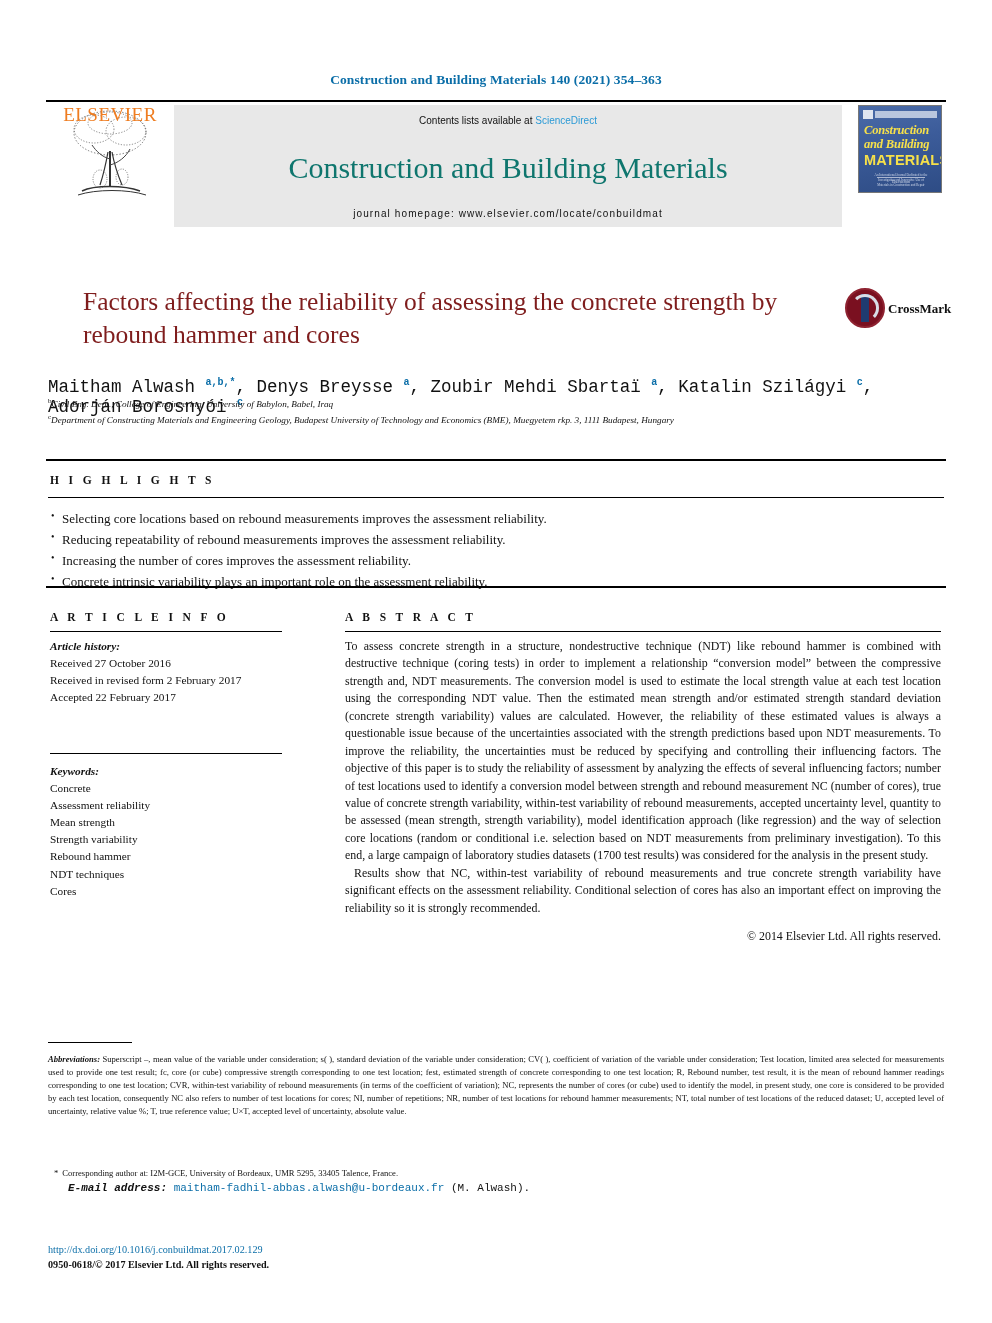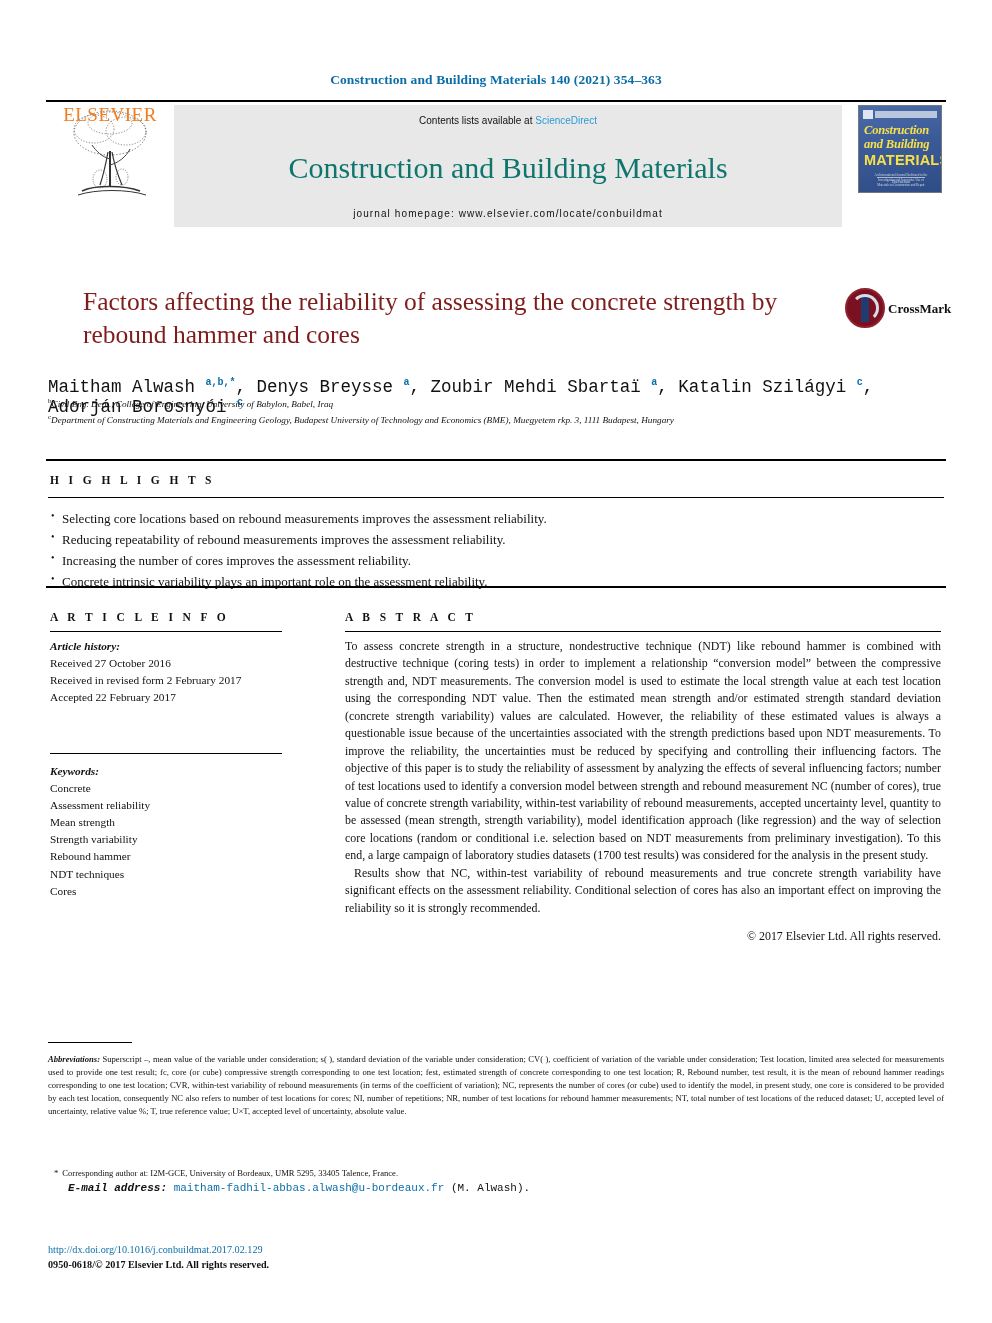--- a/index.html
+++ b/index.html
@@ -506,21 +506,21 @@
       <div>Strength variability</div>
       <div>Rebound hammer</div>
       <div>NDT techniques</div>
       <div>Cores</div>
     </div>
   </div>
 
   <div class="abstract-col">
     <p>To assess concrete strength in a structure, nondestructive technique (NDT) like rebound hammer is combined with destructive technique (coring tests) in order to implement a relationship “conversion model” between the compressive strength and, NDT measurements. The conversion model is used to estimate the local strength value at each test location using the corresponding NDT value. Then the estimated mean strength and/or estimated strength standard deviation (concrete strength variability) values are calculated. However, the reliability of these estimated values is always a questionable issue because of the uncertainties associated with the strength predictions based upon NDT measurements. To improve the reliability, the uncertainties must be reduced by specifying and controlling their influencing factors. The objective of this paper is to study the reliability of assessment by analyzing the effects of several influencing factors; number of test locations used to identify a conversion model between strength and rebound measurement NC (number of cores), true value of concrete strength variability, within-test variability of rebound measurements, accepted uncertainty level, quantity to be assessed (mean strength, strength variability), model identification approach (like regression) and the way of selection core locations (random or conditional i.e. selection based on NDT measurements from preliminary investigation). To this end, a large campaign of laboratory studies datasets (1700 test results) was considered for the analysis in the present study.</p>
     <p>Results show that NC, within-test variability of rebound measurements and true concrete strength variability have significant effects on the assessment reliability. Conditional selection of cores has also an important effect on improving the reliability so it is strongly recommended.</p>
-    <div class="copyright">© 2017 Elsevier Ltd. All rights reserved.</div>
+    <div class="copyright">© 2014 Elsevier Ltd. All rights reserved.</div>
   </div>
 
   <div class="foot-rule"></div>
   <div class="abbrev">
     <span class="ital-b">Abbreviations:</span>
     <span>Superscript –, mean value of the variable under consideration; s( ), standard deviation of the variable under consideration; CV( ), coefficient of variation of the variable under consideration; Test location, limited area selected for measurements used to provide one test result; fc, core (or cube) compressive strength corresponding to one test location; fest, estimated strength of concrete corresponding to one test location; R, Rebound number, test result, it is the mean of rebound hammer readings corresponding to one test location; CVR, within-test variability of rebound measurements (in terms of the coefficient of variation); NC, represents the number of cores (or cube) used to identify the model, in present study, one core is considered to be provided by each test location, consequently NC also refers to number of test locations for cores; NI, number of repetitions; NR, number of test locations for rebound hammer measurements; NT, total number of test locations of the reduced dataset; U, accepted level of uncertainty, relative value %; T, true reference value; U×T, accepted level of uncertainty, absolute value.</span>
   </div>
   <div class="corr">
     <span class="star">*</span><span>Corresponding author at: I2M-GCE, University of Bordeaux, UMR 5295, 33405 Talence, France.</span>
   </div>

